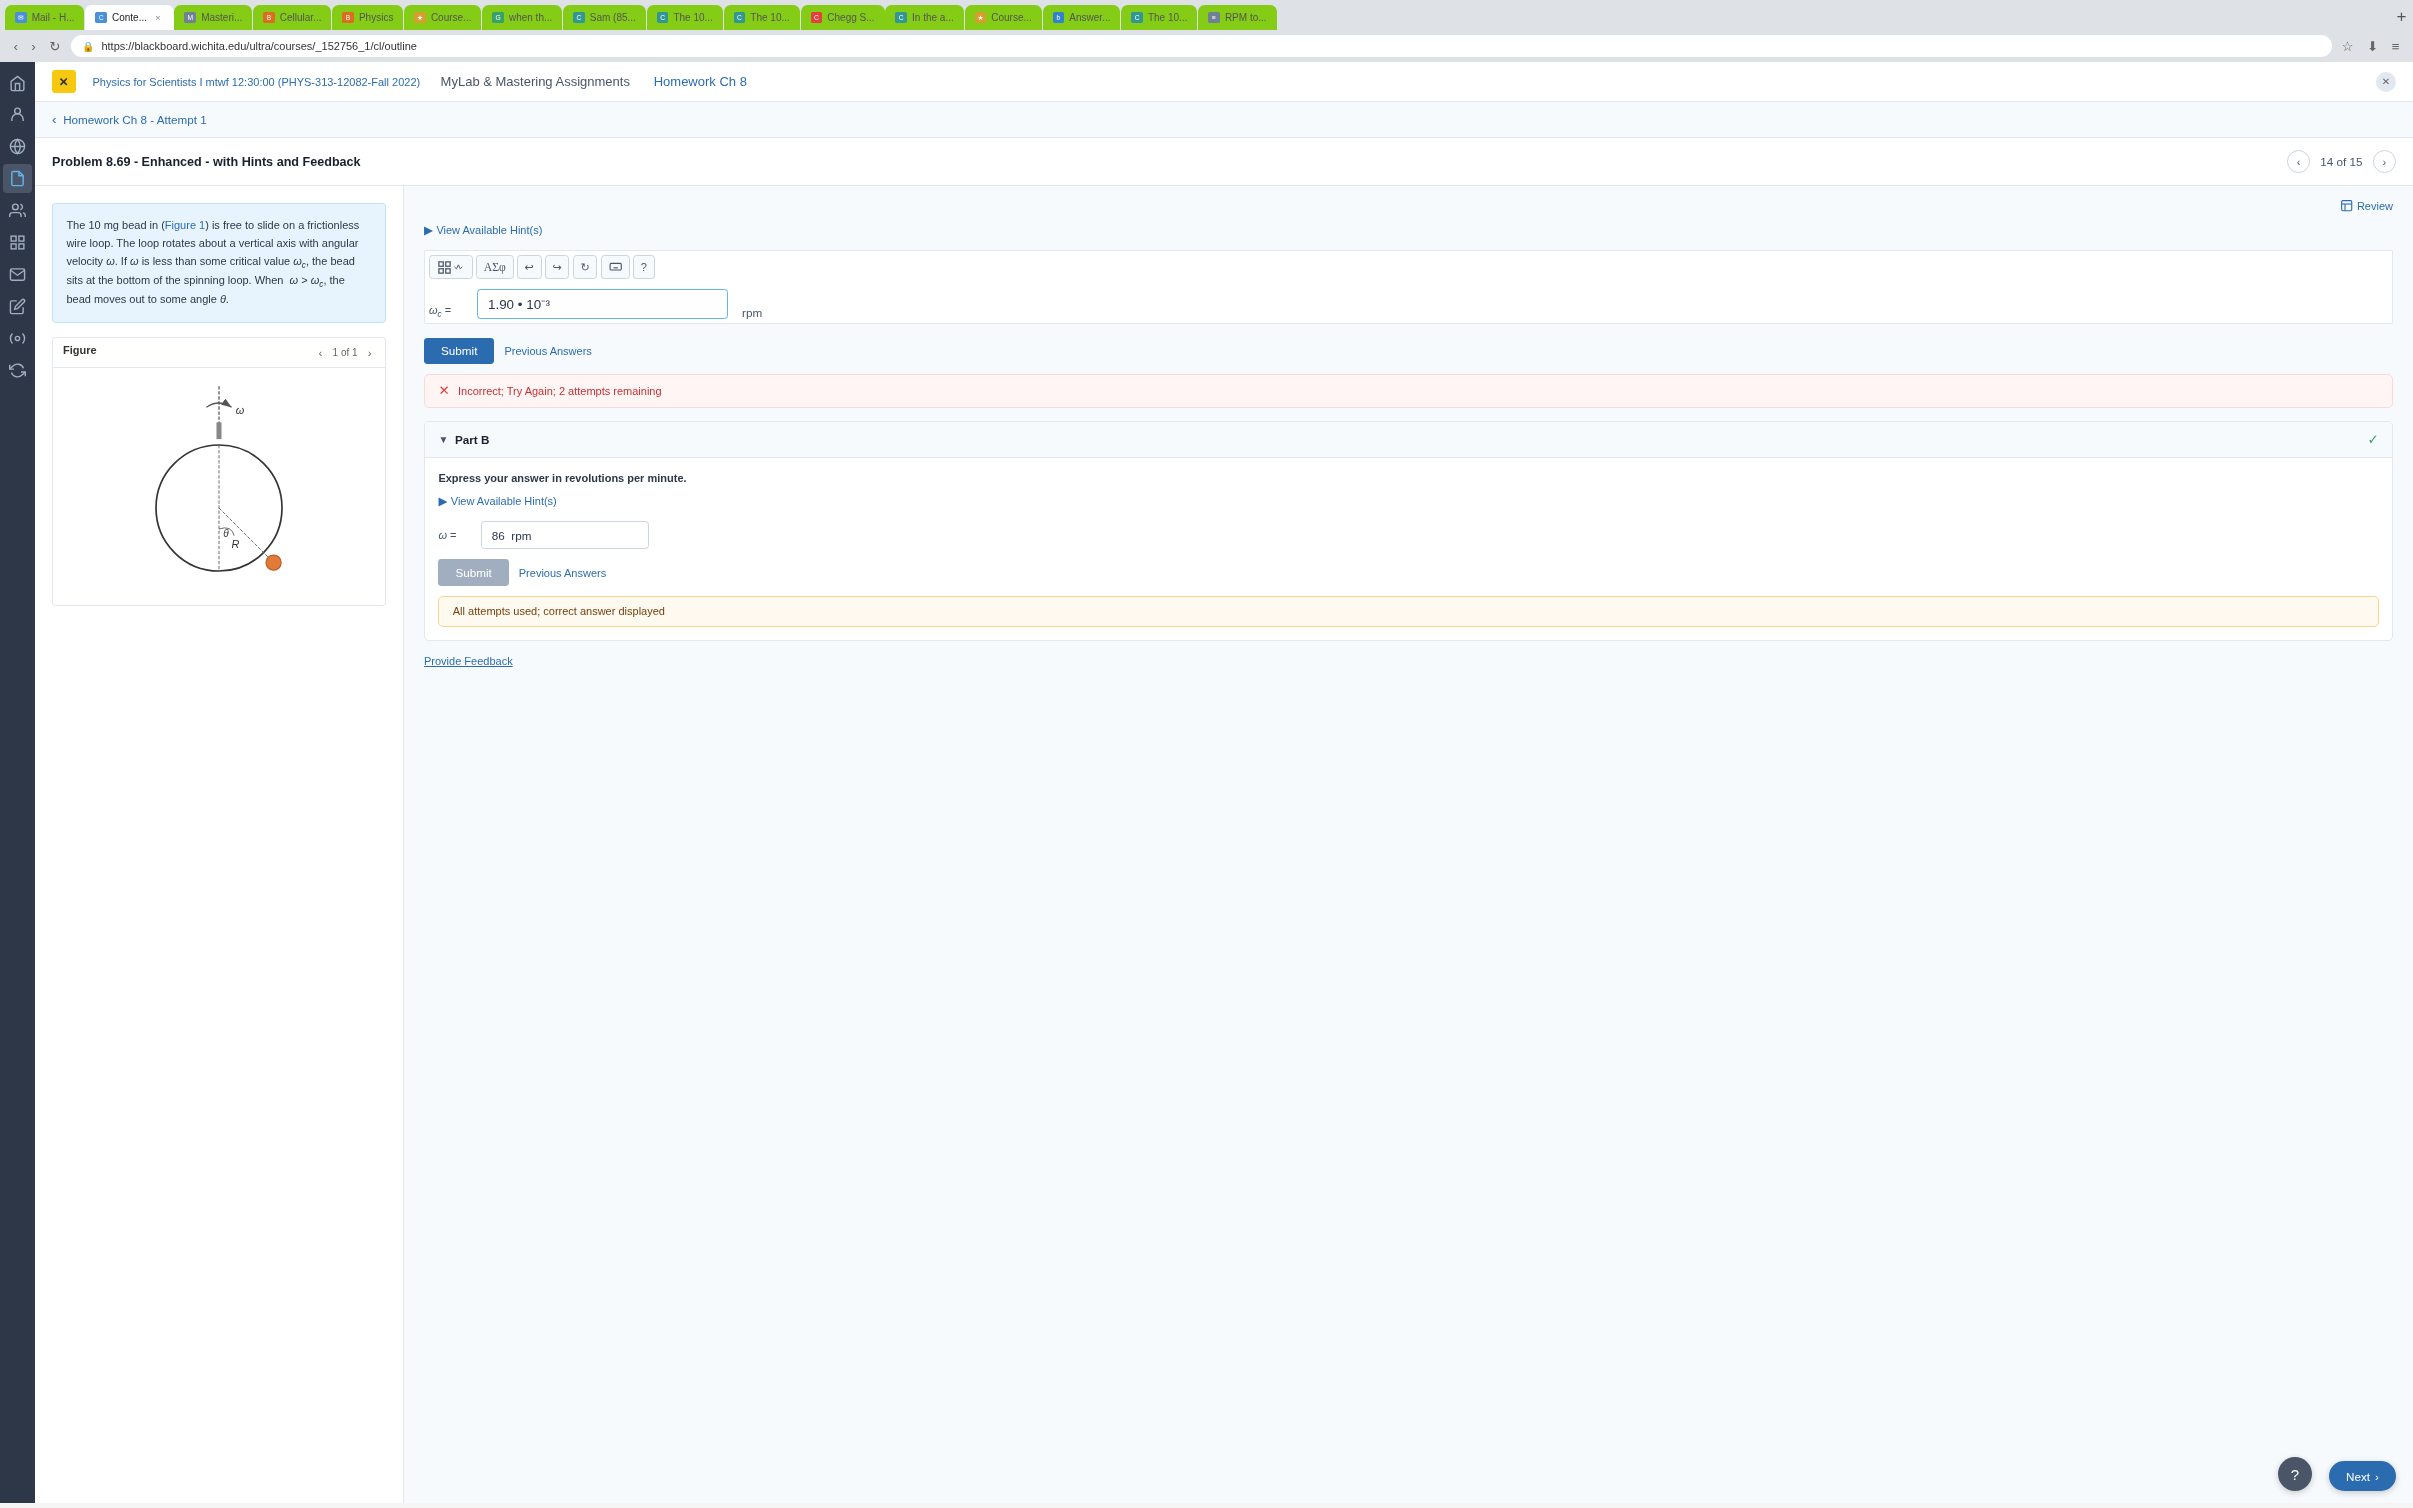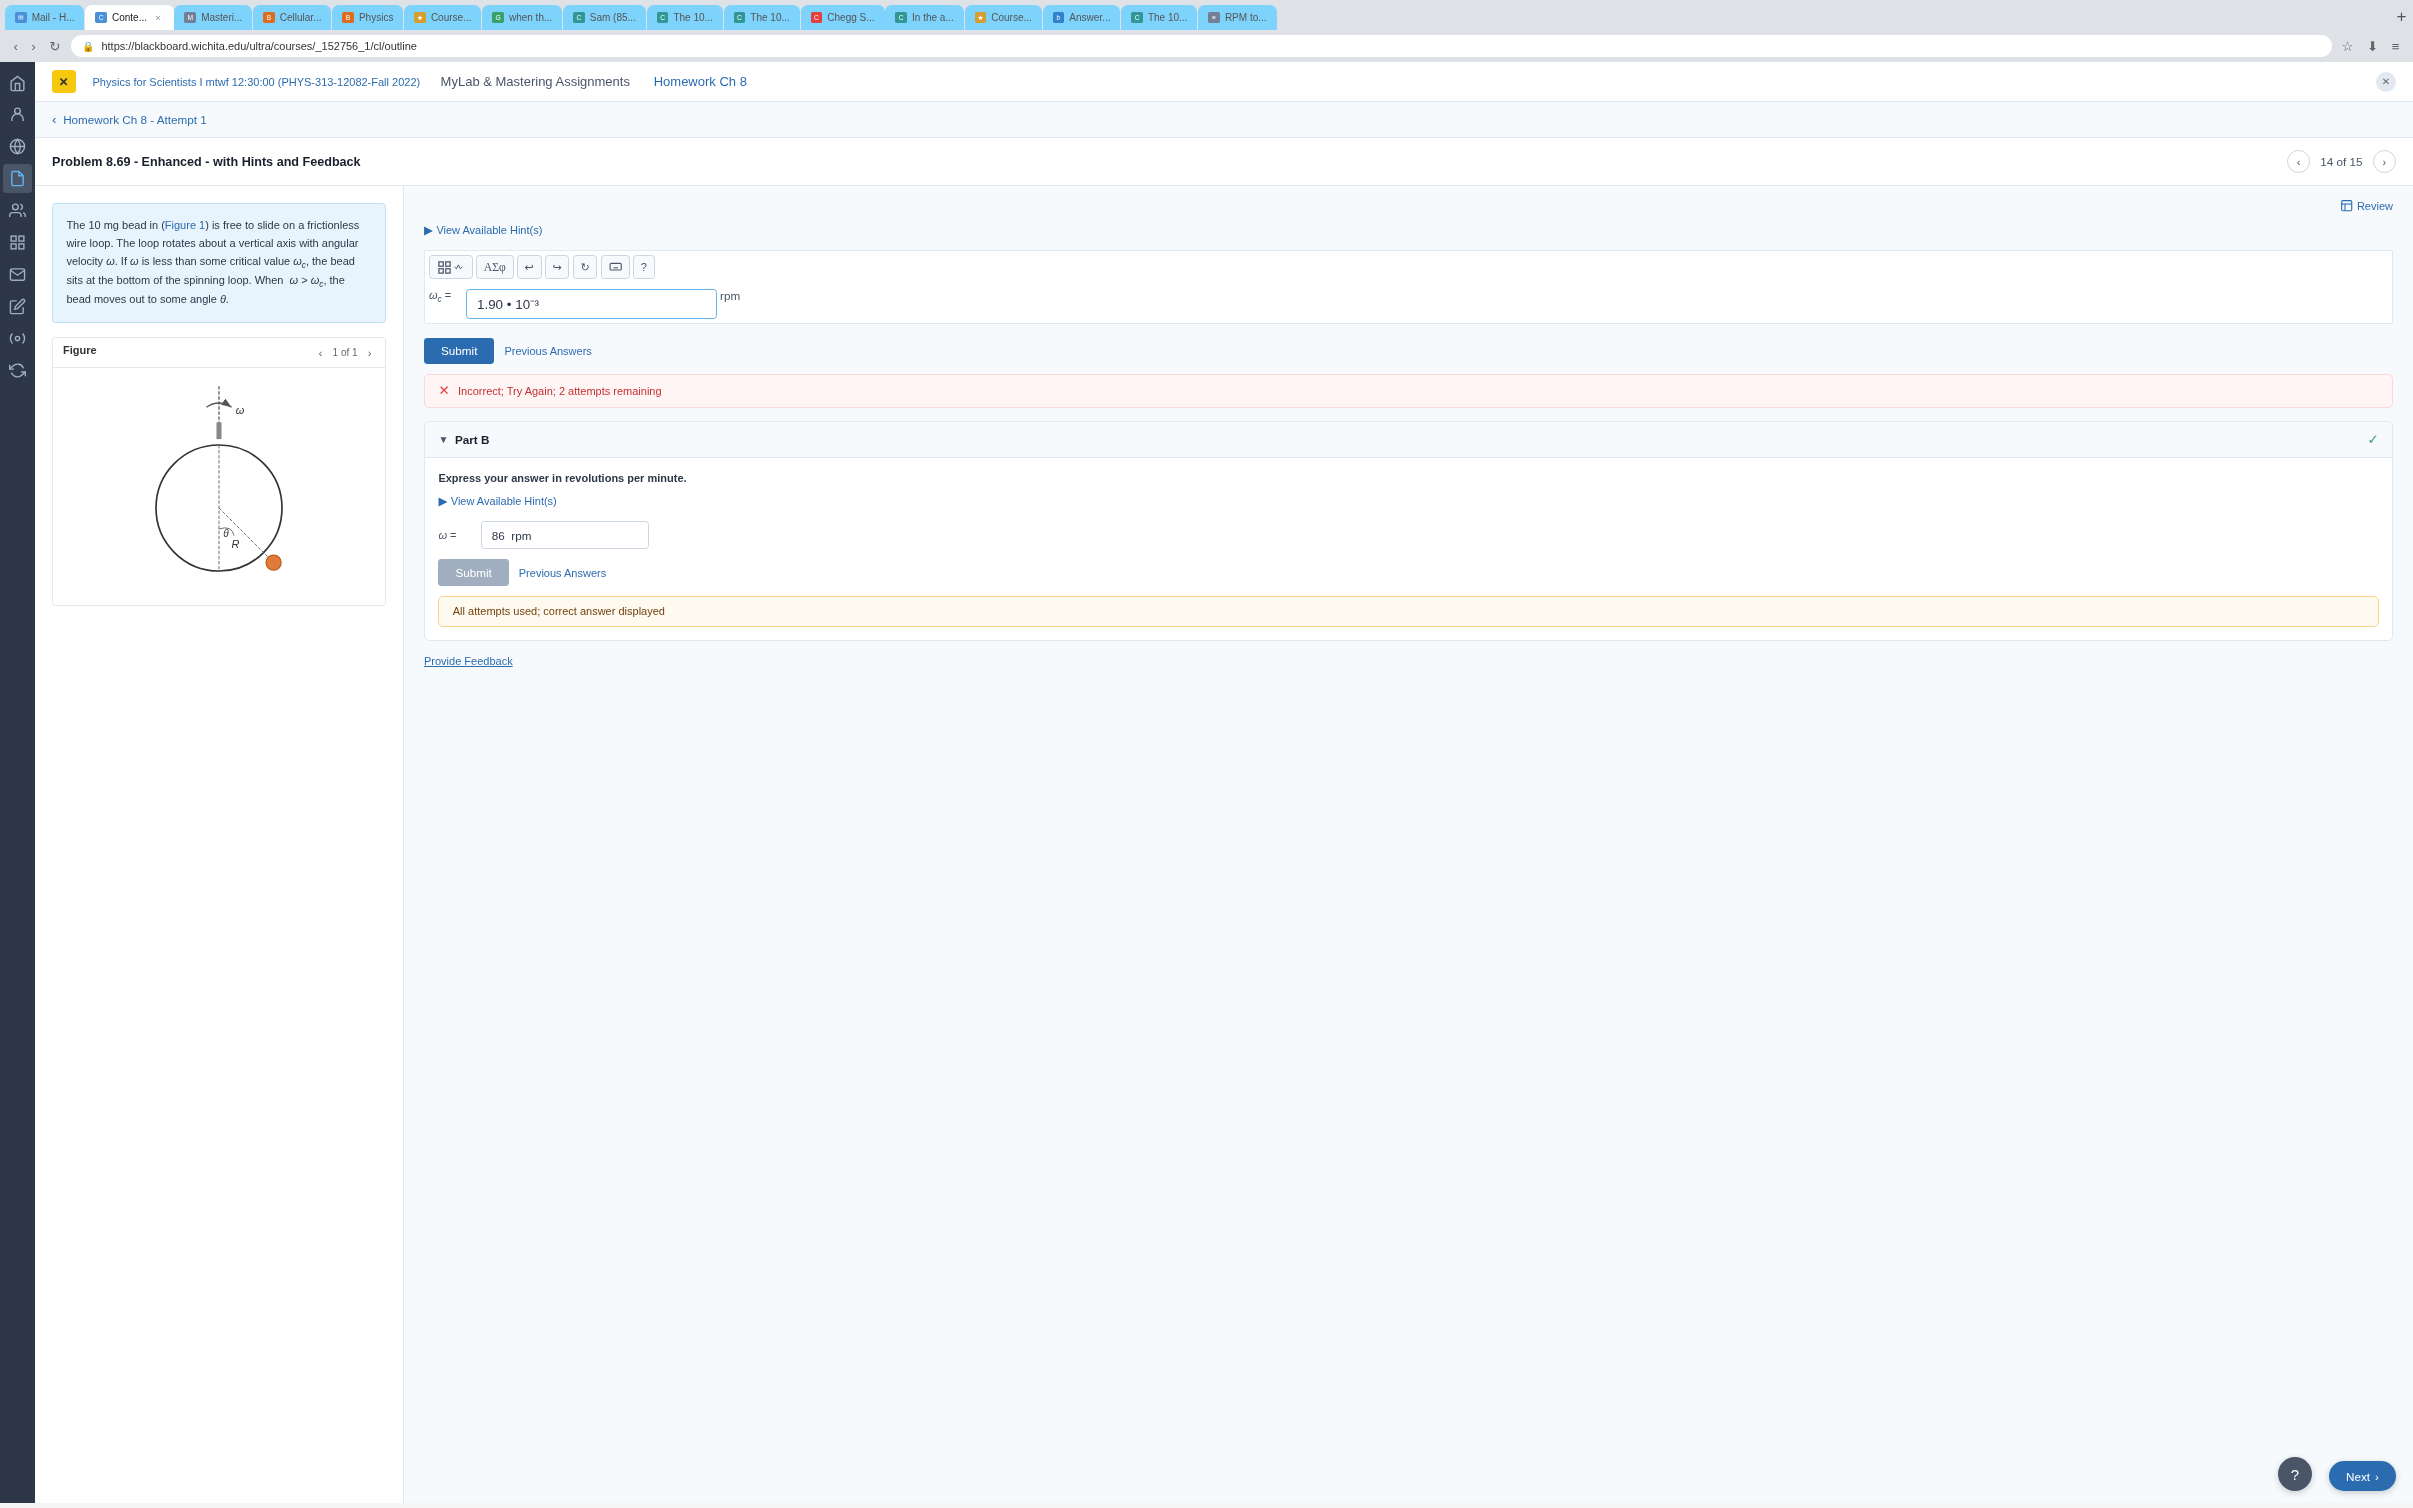--- a/index.html
+++ b/index.html
@@ -1,20 +1,20 @@
 <!DOCTYPE html>
 <html style="font-size:13.4px"><head>
   <meta charset="utf-8">
   <style>
     * { box-sizing: border-box; margin: 0; padding: 0; }
     body { font-family: -apple-system, BlinkMacSystemFont, 'Segoe UI', sans-serif; font-size: 11.7px; background: #f5f5f5; color: #333; }
 
     
     .browser-chrome { background: #dee1e6; width: 100%; }
-    .tab { display: flex; align-items: center; gap: 5px; padding: 6.7px 10px; background: #7dd3fc; border-radius: 6.7px 6.7px 0 0; font-size: 10px; color: #555; max-width: 109px; min-width: 67px; position: relative; cursor: pointer; white-space: nowrap; overflow: hidden; text-overflow: ellipsis; }
+    .tab { display: flex; align-items: center; gap: 5px; padding: 6.7px 10px; background: #84cc16; border-radius: 6.7px 6.7px 0 0; font-size: 10px; color: #555; max-width: 109px; min-width: 67px; position: relative; cursor: pointer; white-space: nowrap; overflow: hidden; text-overflow: ellipsis; }
     .tab.active { background: #ffffff; color: #222; z-index: 2; }
     .tab-favicon { width: 11.7px; height: 11.7px; flex-shrink: 0; }
     .tab-label { overflow: hidden; text-overflow: ellipsis; white-space: nowrap; flex: 1; }
     .tab-close { font-size: 9.2px; color: #888; flex-shrink: 0; cursor: pointer; width: 11.7px; height: 11.7px; display: flex; align-items: center; justify-content: center; border-radius: 50%; }
 
     .address-bar-row { display: flex; align-items: center; padding: 5px 10px; gap: 6.7px; background: #dee1e6; }
     .nav-btn { background: none; border: none; cursor: pointer; color: #666; font-size: 13.4px; padding: 3.4px; border-radius: 3.4px; }
     .address-bar { flex: 1; display: flex; align-items: center; gap: 6.7px; background: #fff; border-radius: 17px; padding: 5px 11.7px; font-size: 11px; color: #333; }
     .address-bar .lock-icon { color: #888; font-size: 10px; }
     .address-bar .url { flex: 1; color: #333; }
@@ -72,21 +72,21 @@
     .review-link a { color: #2b6cb0; font-size: 11px; text-decoration: none; display: flex; align-items: center; gap: 3.4px; justify-content: flex-end; }
 
     .hint-row { margin-bottom: 13.4px; }
     .hint-link { color: #2b6cb0; font-size: 11px; cursor: pointer; display: flex; align-items: center; gap: 3.4px; }
 
     .answer-box { background: #fff; border: 0.8px solid #e2e8f0; border-radius: 1px; padding: 4px; margin-bottom: 13.4px; }
 
     .math-toolbar { display: flex; gap: 3.4px; margin-bottom: 10px; }
     .math-btn { border: 0.8px solid #cbd5e0; background: #f7fafc; padding: 3.4px 6.7px; border-radius: 3.4px; cursor: pointer; font-size: 11px; color: #4a5568; display: flex; align-items: center; gap: 1.7px; }
 
-    .answer-input-row { display: flex; align-items: flex-start; gap: 3px; }
+    .answer-input-row { display: flex; align-items: flex-end; gap: 14px; }
     .answer-label { font-size: 11px; color: #4a5568; min-width: 34px; }
     .answer-input { flex: 1; max-width: 251px; border: 1.7px solid #63b3ed; border-radius: 3.4px; padding: 6.7px 10px; font-size: 13.4px; color: #2d3748; outline: none; background: #fff; }
     .answer-unit { font-size: 11.7px; color: #4a5568; }
 
     .submit-row { display: flex; align-items: center; gap: 10px; margin-bottom: 10px; }
     .submit-btn { background: #2b6cb0; color: #fff; border: none; border-radius: 3.4px; padding: 6.7px 17px; font-size: 11.7px; cursor: pointer; font-weight: 500; }
     .submit-btn:disabled { background: #a0aec0; cursor: not-allowed; }
     .prev-answers-link { color: #2b6cb0; font-size: 11px; cursor: pointer; text-decoration: none; }
 
     .incorrect-banner { display: flex; align-items: center; gap: 8.4px; background: #fff5f5; border: 0.8px solid #fed7d7; border-radius: 5px; padding: 8.4px 13.4px; margin-bottom: 13.4px; }

